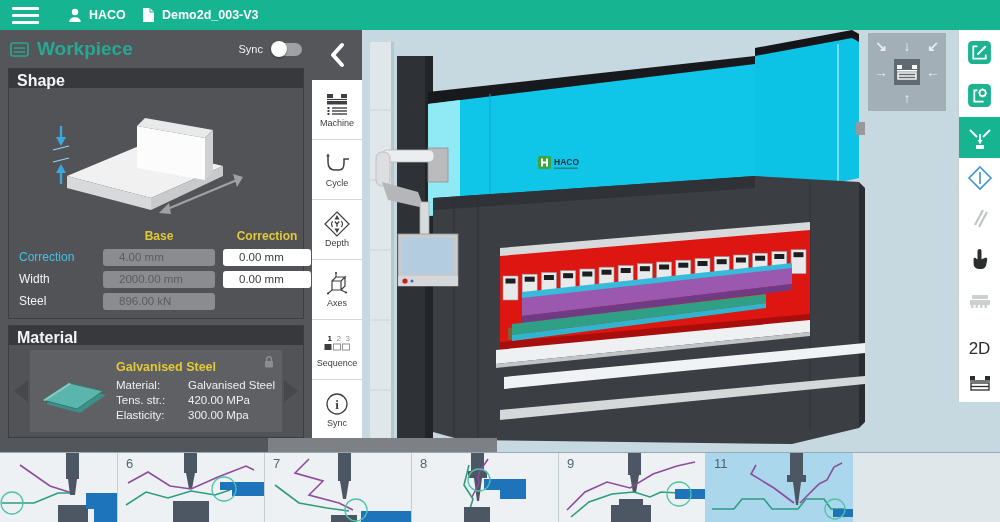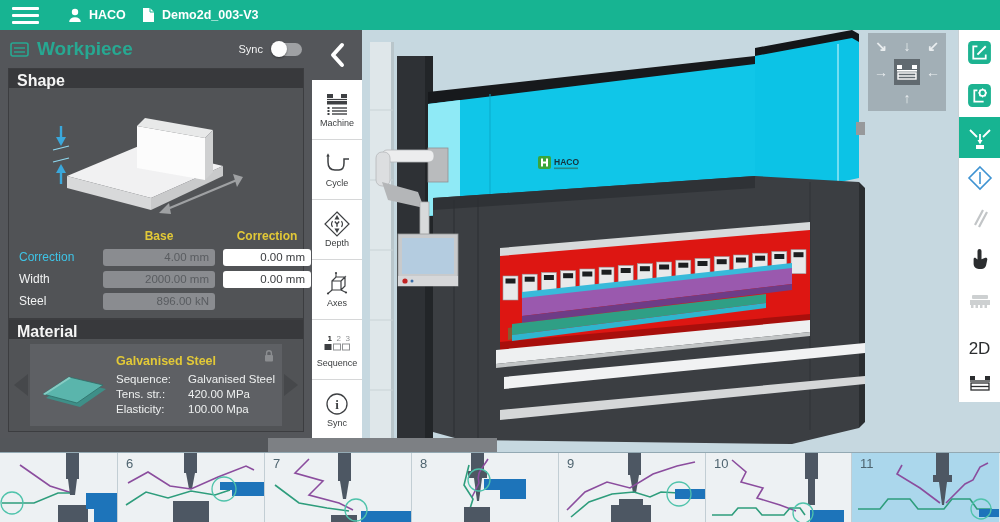--- a/index.html
+++ b/index.html
@@ -20,32 +20,32 @@
   
   .left-panel { position:absolute; left:0; top:0; width:312px; height:408px; background:#54565a; z-index:10; }
   .panel-header { height:38px; display:flex; align-items:center; padding:16px 10px; }
   .panel-title { color:#27a892; font-size:19px; font-weight:bold; margin-left:8px; flex:1; }
   .sync-label { color:#f2f3f3; font-size:11px; margin-right:9px; }
   .toggle { width:30px; height:13px; background:#9fa1a4; border-radius:7px; position:relative; cursor:pointer; }
   .toggle .knob { position:absolute; left:-1px; top:-1.5px; width:16px; height:16px; border-radius:50%;
     background:#fdfdfd; box-shadow:0 1px 2px rgba(0,0,0,.4); }
 
   .section { margin:0 8px; border:1px solid #3c3d40; background:#515356; }
-  .section + .section { margin-top:0; }
+  .section + .section { margin-top:6px; }
   .section-header { height:19px; background:#38393c; color:#f4f4f4; font-size:16px; font-weight:bold;
     padding:3px 0 0 8px; }
 
   .shape-preview { height:138px; }
   .fgrid { display:grid; grid-template-columns:80px 112px 88px; column-gap:8px; padding:0 6px;
     align-items:center; height:20px; }
   .frow { height:22px; }
   .col-h { color:#e2c937; font-size:12px; font-weight:bold; text-align:center; }
   .flabel { font-size:12px; color:#f2f3f3; padding-left:4px; }
   .flabel.cyan { color:#3ec4e6; }
-  .field { height:17px; border-radius:3px; font-size:11.5px; text-align:right; padding:2px 6px 0 16px; }
+  .field { height:17px; border-radius:3px; font-size:11.5px; padding:2px 6px 0 16px; }
   .field.gray { background:#8a8c90; color:#595c60; }
   .field.white { background:#ffffff; color:#3a3c3f; }
   .fields-pad { height:6px; }
 
   .material-body { display:flex; align-items:center; padding:5px 3px; }
   .car-arrow { width:0; height:0; border:11px solid transparent; cursor:pointer; }
   .car-arrow.left  { border-left:none;  border-right:14px solid #46484b; margin:0 2px; }
   .car-arrow.right { border-right:none; border-left:14px solid #46484b; margin:0 2px; }
   .mat-card { flex:1; background:#5e6064; height:82px; display:flex; align-items:center;
     padding:4px 6px; position:relative; }
@@ -349,30 +349,30 @@
         <div class="car-arrow left"></div>
         <div class="mat-card">
           <svg width="74" height="54" viewBox="0 0 74 54" style="margin-right:6px;">
             <polygon points="10,40 36,23 70,31 44,49" fill="#3e8f88"></polygon>
             <polygon points="7,36 33,19 67,27 41,45" fill="#5ab5ac" stroke="#2e6e68" stroke-width="0.8"></polygon>
             <polygon points="7,36 33,19 35,20 9,37" fill="#87ccc4"></polygon>
           </svg>
           <div class="mat-rows">
             <div class="mat-title">Galvanised Steel</div>
             <div class="mrow">
-                <span class="ml">Sequence:</span>
+                <span class="ml">Material:</span>
                 <span>Galvanised Steel</span>
               </div>
             <div class="mrow">
                 <span class="ml">Tens. str.:</span>
                 <span>420.00 MPa</span>
               </div>
             <div class="mrow">
                 <span class="ml">Elasticity:</span>
-                <span>100.00 Mpa</span>
+                <span>300.00 Mpa</span>
               </div>
           </div>
           <svg class="lock" width="14" height="16" viewBox="0 0 14 16">
             <rect x="3" y="7" width="8" height="6.5" rx="1" fill="#8b8d90"></rect>
             <path d="M4.6 7 V5.2 a2.4 2.4 0 0 1 4.8 0 V7" fill="none" stroke="#8b8d90" stroke-width="1.4"></path>
           </svg>
         </div>
         <div class="car-arrow right"></div>
       </div>
     </div>
@@ -578,31 +578,20 @@
         <rect class="k" x="69" y="0" width="13" height="22"></rect>
         <polygon class="k" points="71,22 80,22 77,40 74,40"></polygon>
         <rect class="k" x="60" y="46" width="24" height="7"></rect>
         <rect class="k" x="52" y="52" width="40" height="18"></rect>
         <path class="p" d="M8 57 L26 39 L48 29 L71 35 L94 21 L118 13 L136 9"></path>
         <path class="g" d="M12 64 L30 49 L53 41 L75 39 L91 44 L102 39 L120 40"></path>
         <polygon class="b" points="116,36 147,36 147,46 116,46"></polygon>
         <circle class="c" cx="120" cy="41" r="12"></circle>
       </svg>
     </div>
-    <div class="tile" style="width:146px;">
-      <span class="tile-num">10</span>
-      <svg width="146" height="70" viewBox="0 0 146 70">
-        <rect class="k" x="99" y="0" width="13" height="26"></rect>
-        <rect class="k" x="102" y="26" width="7" height="26"></rect>
-        <path class="p" d="M26 7 L40 19 L35 29 L57 35 L51 45 L74 52 L90 58"></path>
-        <path class="g" d="M6 62 L26 62 L32 55 L50 55 L56 62 L78 62 L84 55 L94 55 L99 62"></path>
-        <polygon class="b" points="104,57 138,57 138,70 104,70"></polygon>
-        <circle class="c" cx="97" cy="60" r="10"></circle>
-      </svg>
-    </div>
     <div class="tile selected" style="width:147px; border-right:none;">
       <span class="tile-num">11</span>
       <svg width="147" height="70" viewBox="0 0 147 70">
         <rect class="k" x="84" y="0" width="13" height="22"></rect>
         <rect class="k" x="81" y="22" width="19" height="7"></rect>
         <polygon class="k" points="87,29 95,29 92,52 90,52"></polygon>
         <path class="p" d="M50 12 L45 21 L68 35 L88 50"></path>
         <path class="p" d="M94 50 L113 31 L121 27 L128 14 L136 10"></path>
         <path class="g" d="M6 56 L28 56 L36 46 L58 46 L66 56 L92 56 L100 46 L118 46 L125 56 L140 56"></path>
         <polygon class="b" points="127,56 147,56 147,64 127,64"></polygon>

